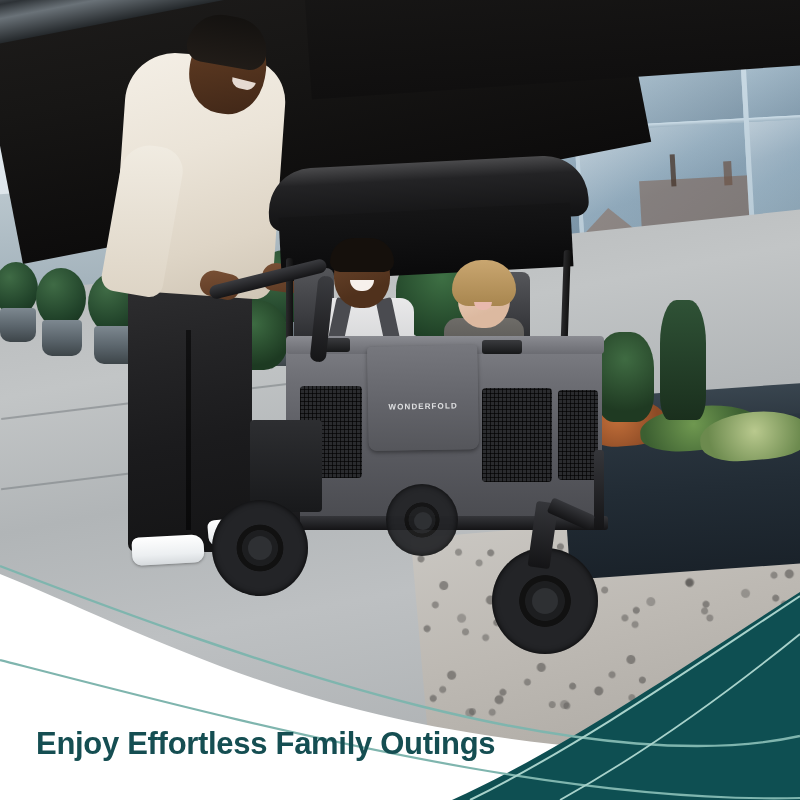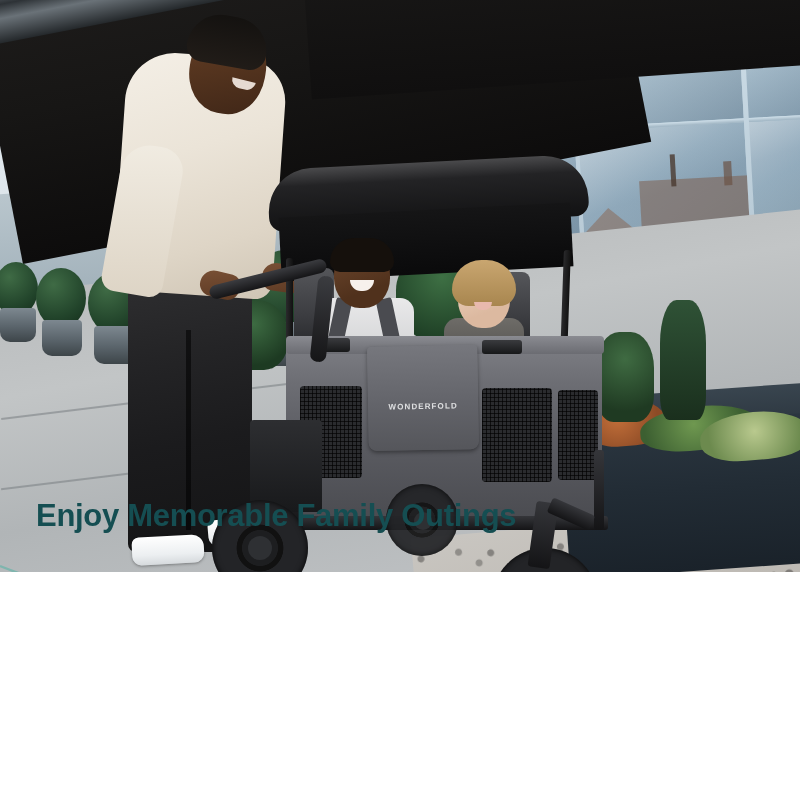--- a/index.html
+++ b/index.html
@@ -2,21 +2,21 @@
 <html><head>
 <meta charset="utf-8">
 <title>Wonderfold Family Outings Banner</title>
 <style>
   * { margin:0; padding:0; box-sizing:border-box; }
   html, body {
     width:800px; height:800px;
     font-family:"Liberation Sans", sans-serif;
     background:#ffffff; overflow:hidden;
   }
-  #stage { position:relative; width:800px; height:572px; overflow:hidden; background:#ffffff; }
+  #stage { position:relative; width:800px; height:800px; overflow:hidden; background:#ffffff; }
 
   
   .photo { position:absolute; inset:0; overflow:hidden; }
 
   
   .sky {
     position:absolute; left:0; top:0; width:100%; height:560px;
     background:linear-gradient(180deg,#e9eef2 0%,#dfe7ec 30%,#d5dee4 60%,#cdd6dc 100%);
   }
   
@@ -423,16 +423,16 @@
 
     <path fill="none" stroke="#7FB5AE" stroke-width="2.4" d="M0,66 C120,112 270,168 420,206 C580,246 710,256 800,236"></path>
 
     <path fill="none" stroke="#7FB5AE" stroke-width="2.2" d="M0,160 C140,196 300,238 470,268 C620,294 720,300 800,298"></path>
 
     <path fill="none" stroke="#A8D2CB" stroke-width="2" d="M470,300 C580,246 700,162 800,96"></path>
     <path fill="none" stroke="#A8D2CB" stroke-width="1.8" d="M560,300 C650,250 736,186 800,134"></path>
   </svg>
 
   <div class="band-text">
-    <div class="headline">Enjoy Memorable Family Outings</div>
+    <div class="headline">Enjoy Effortless Family Outings</div>
   </div>
 
 </div>
 
 </body></html>

